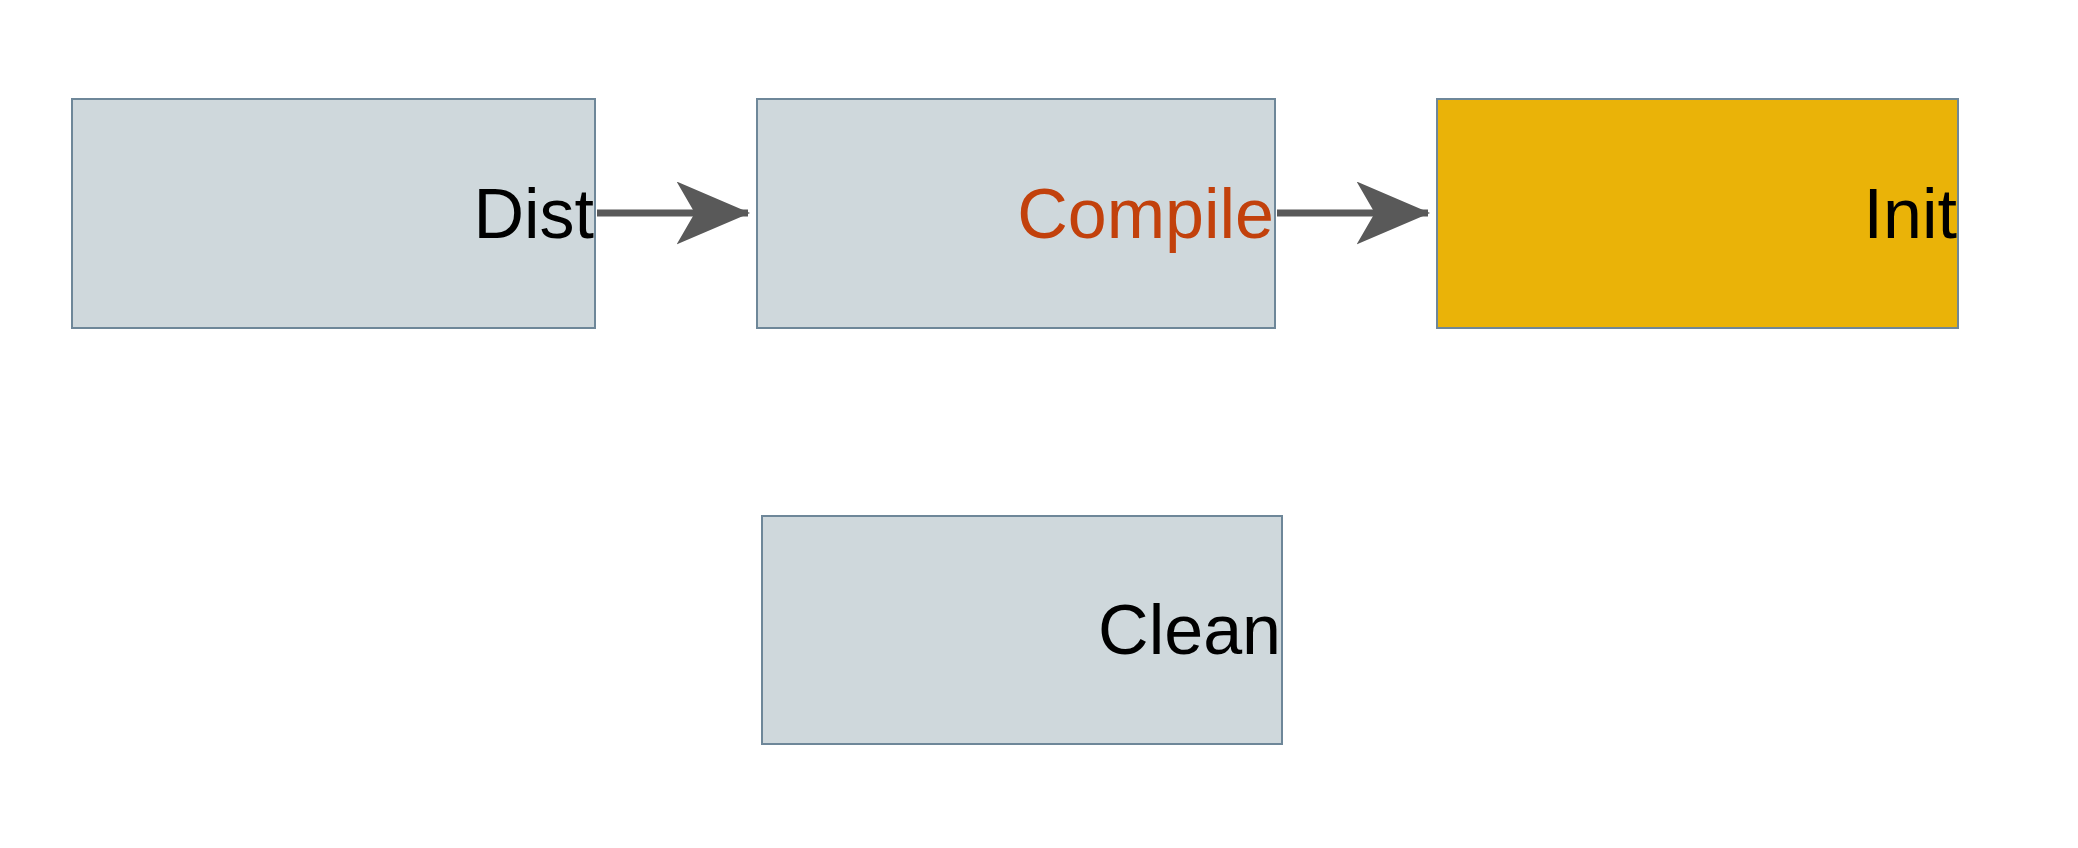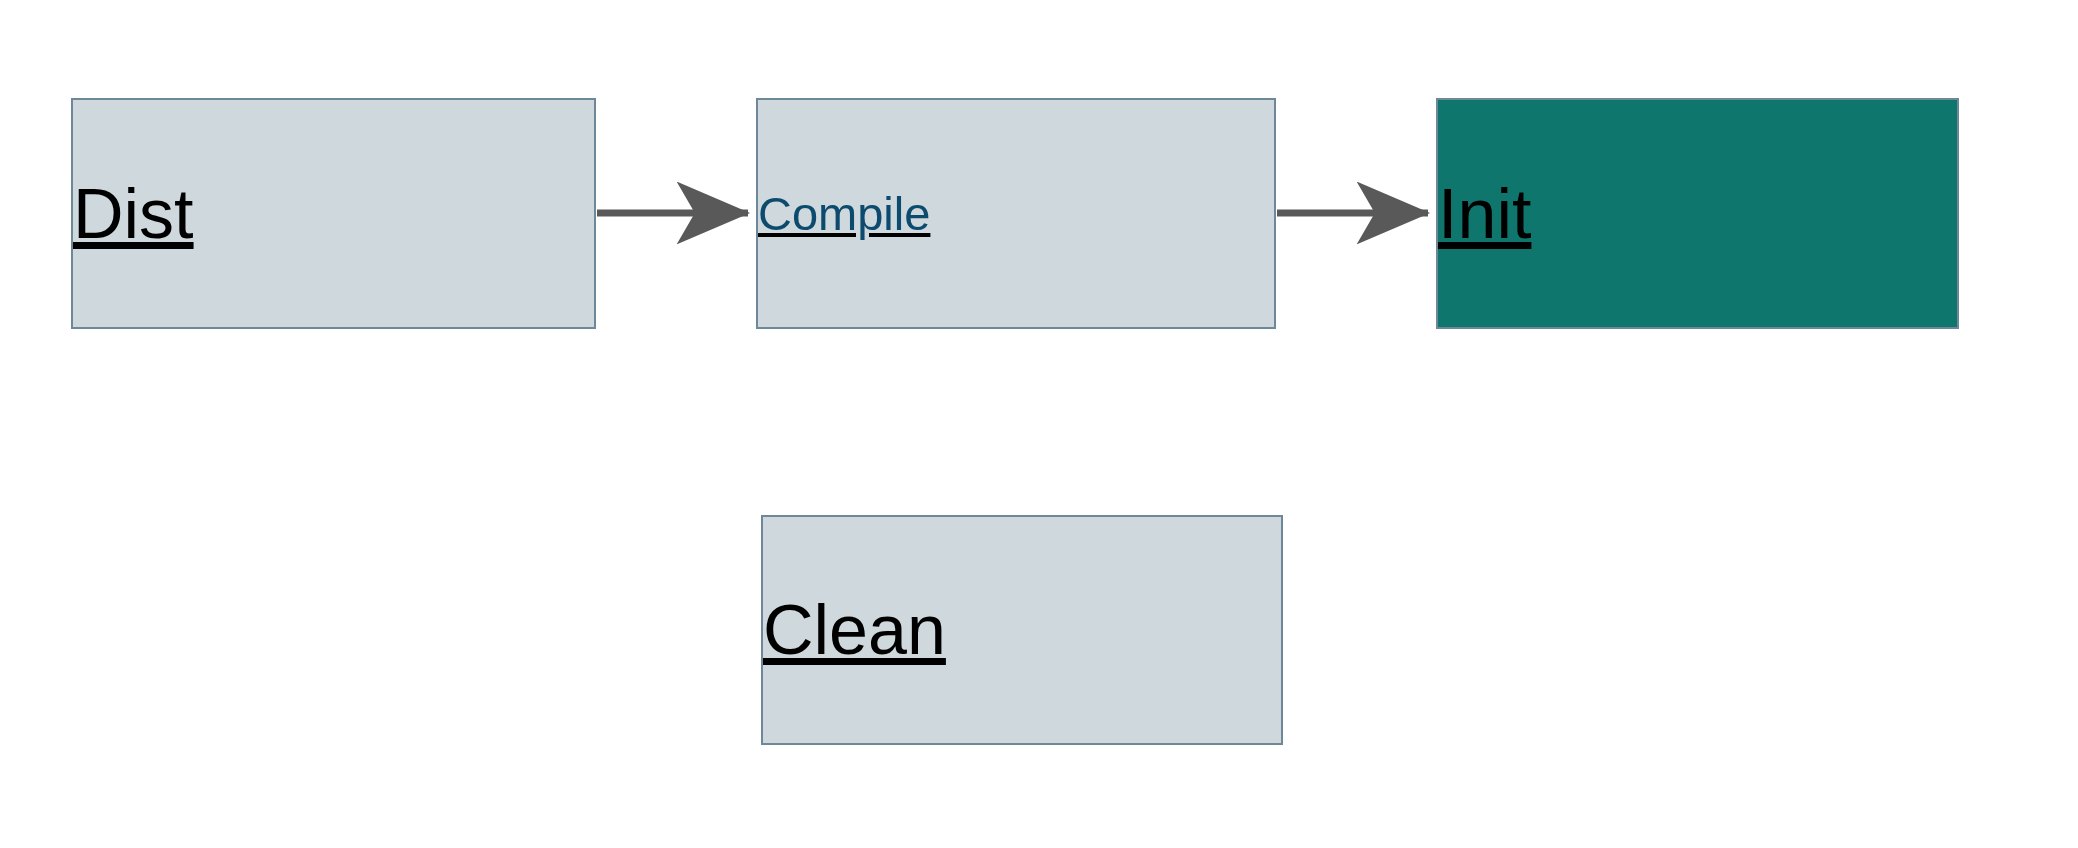--- a/index.html
+++ b/index.html
@@ -18,22 +18,21 @@
     background: #ffffff;
     overflow: hidden;
   }
   .node {
     position: absolute;
     box-sizing: border-box;
     background: #CFD8DC;
     border: 2px solid #6E8799;
     display: flex;
     align-items: center;
-    justify-content: flex-start;
-    text-decoration: underline;
+    justify-content: flex-end;
   }
   .node-label {
     font-family: "Liberation Sans", sans-serif;
     font-size: 70px;
     line-height: 1;
     color: #000000;
     font-weight: 400;
     letter-spacing: 0px;
     white-space: nowrap;
     -webkit-font-smoothing: antialiased;
@@ -74,24 +73,24 @@
   </svg>
 
   <div class="edge-hit" id="edge-hit0" style="left: 597px; top: 198px; width: 159px;"></div>
   <div class="edge-hit" id="edge-hit1" style="left: 1277px; top: 198px; width: 159px;"></div>
 
   <div class="node" id="node-dist" style="left: 71px; top: 98px; width: 525px; height: 231px; background: rgb(207, 216, 220); border-color: rgb(110, 135, 153); border-width: 2px;">
     <span class="node-label" style="font-size: 70px; color: rgb(0, 0, 0);">Dist</span>
   </div>
 
   <div class="node" id="node-compile" style="left: 756px; top: 98px; width: 520px; height: 231px; background: rgb(207, 216, 220); border-color: rgb(110, 135, 153); border-width: 2px;">
-    <span class="node-label" style="font-size: 47px; color: #0c4a6e;">Compile</span>
+    <span class="node-label" style="font-size: 70px; color: #c2410c;">Compile</span>
   </div>
 
-  <div class="node" id="node-init" style="left: 1436px; top: 98px; width: 523px; height: 231px; background: #0f766e; border-color: rgb(110, 135, 153); border-width: 2px;">
+  <div class="node" id="node-init" style="left: 1436px; top: 98px; width: 523px; height: 231px; background: #eab308; border-color: rgb(110, 135, 153); border-width: 2px;">
     <span class="node-label" style="font-size: 70px; color: rgb(0, 0, 0);">Init</span>
   </div>
 
   <div class="node" id="node-clean" style="left: 754px; top: 515px; width: 522px; height: 230px; background: rgb(207, 216, 220); border-color: rgb(110, 135, 153); border-width: 2px; margin-left: 7px;">
     <span class="node-label" style="font-size: 70px; color: rgb(0, 0, 0);">Clean</span>
   </div>
 
 </div>
 
 </body></html>

